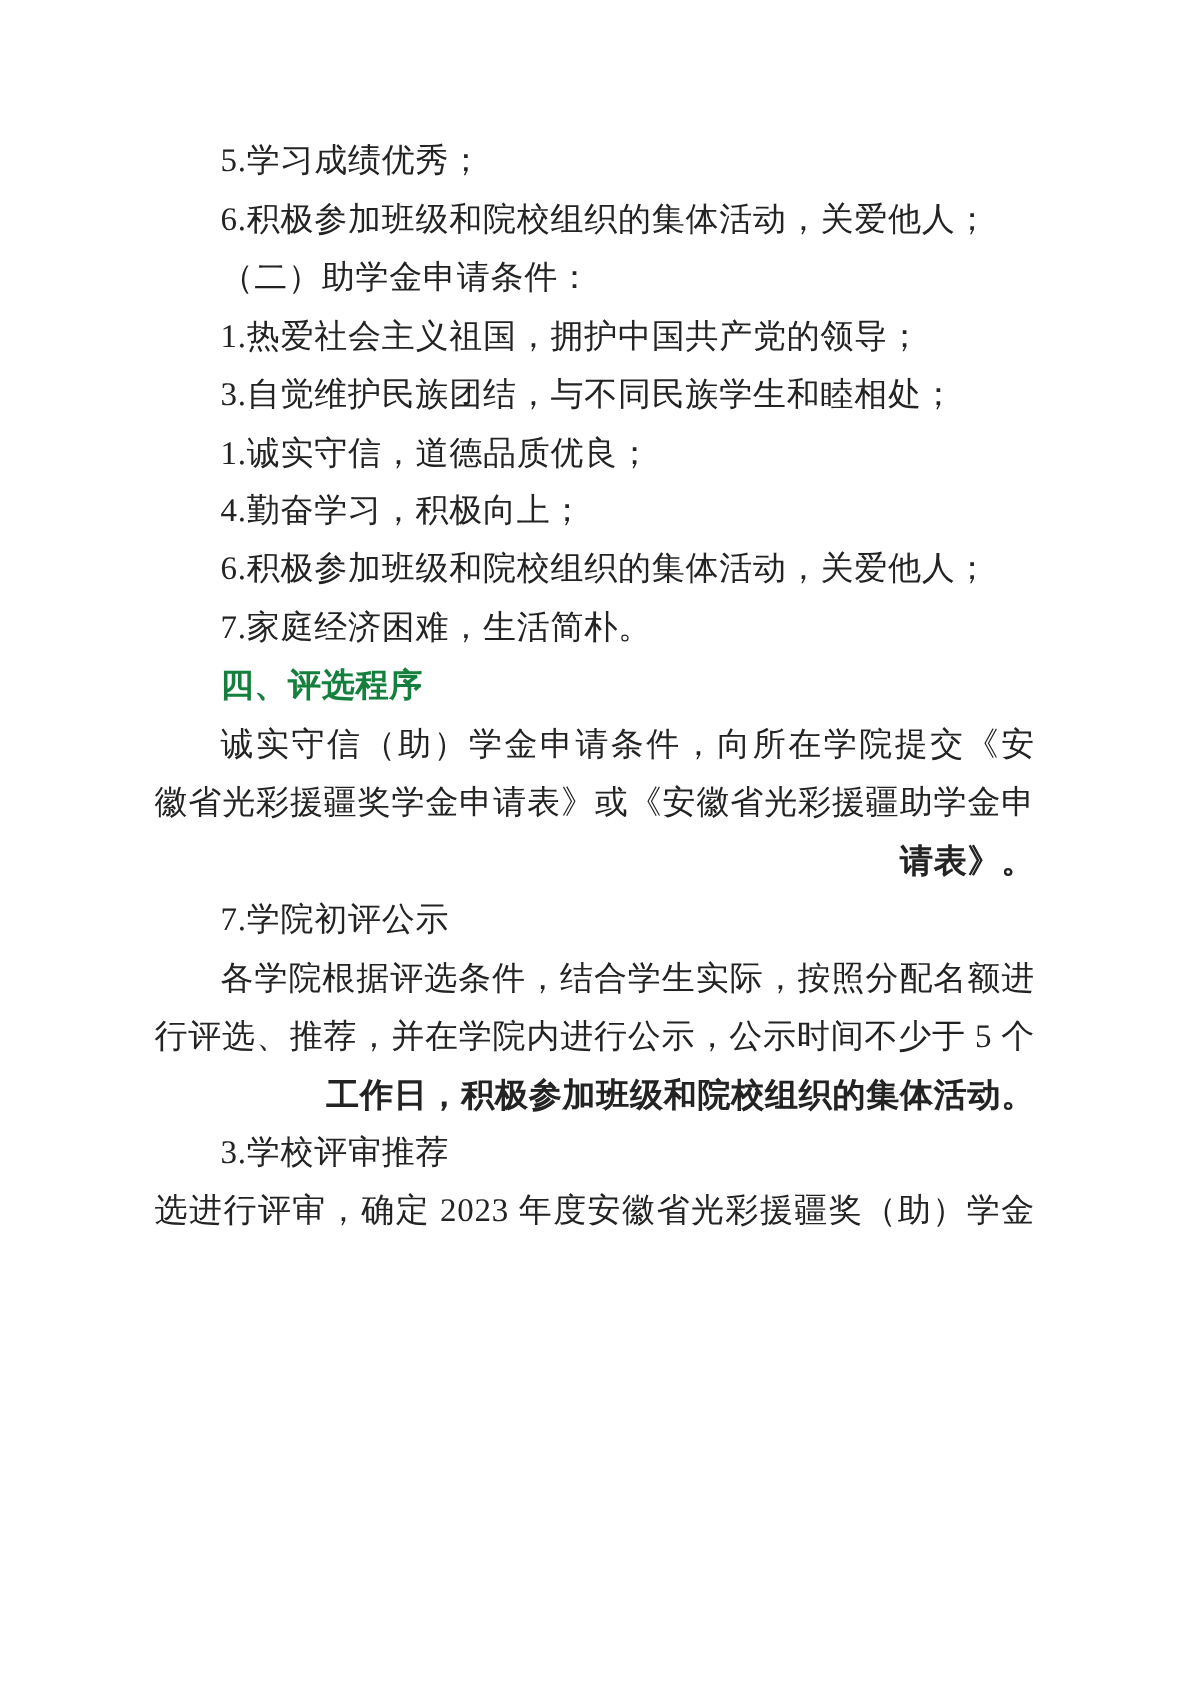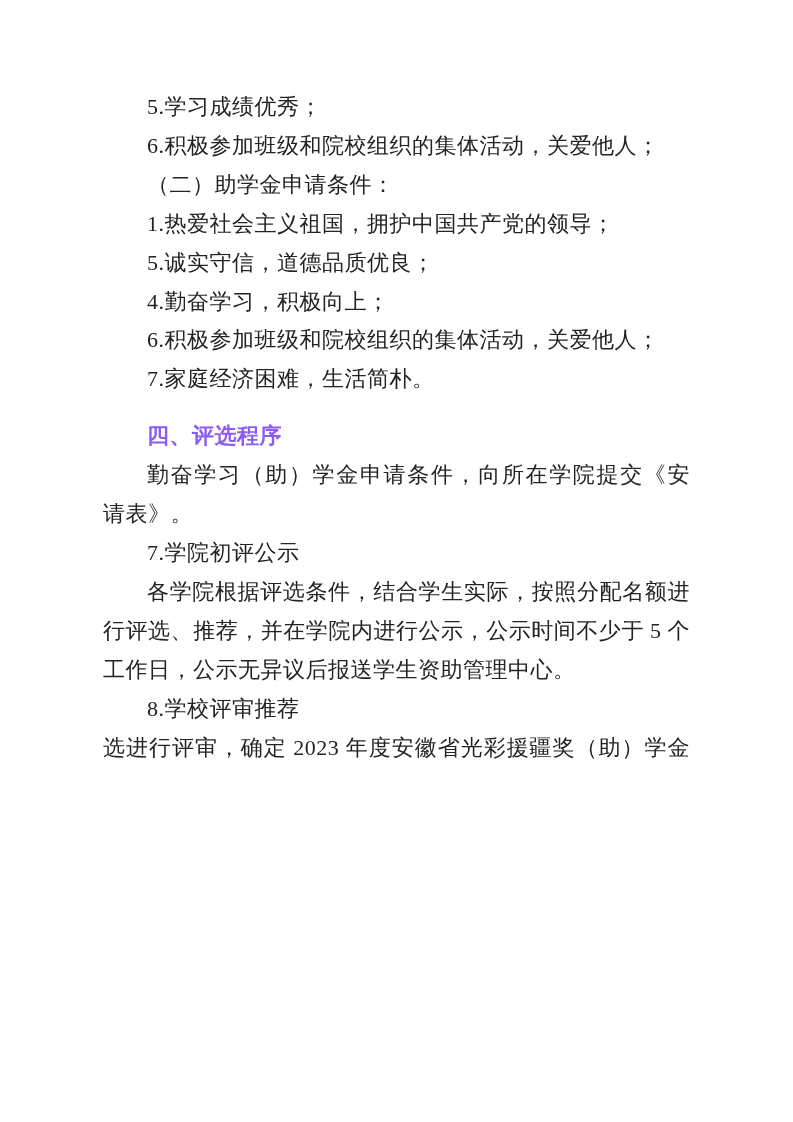--- a/index.html
+++ b/index.html
@@ -30,58 +30,60 @@
     white-space: normal;
   }
   
   .line.item {
     text-indent: 2em;
   }
   
   .line.heading {
     text-indent: 2em;
     font-weight: bold;
-    color: #8b5cf6;
-    margin-top: 18px;
+    color: #15803d;
   }
   
   .line.para-first-full {
     text-indent: 2em;
     text-align: justify;
     text-align-last: justify;
   }
   
   .line.cont-full {
     text-indent: 0;
     text-align: justify;
     text-align-last: justify;
   }
   
   .line.cont {
     text-indent: 0;
-    text-align: left;
+    text-align: right;
+    font-weight: bold;
   }
 </style>
 </head>
 <body>
 
 <div class="page">
   <div class="doc-body">
 
   <div class="line item">5.学习成绩优秀；</div>
       <div class="line item">6.积极参加班级和院校组织的集体活动，关爱他人；</div>
       <div class="line item">（二）助学金申请条件：</div>
       <div class="line item">1.热爱社会主义祖国，拥护中国共产党的领导；</div>
-      <div class="line item">5.诚实守信，道德品质优良；</div>
+      <div class="line item">3.自觉维护民族团结，与不同民族学生和睦相处；</div>
+      <div class="line item">1.诚实守信，道德品质优良；</div>
       <div class="line item">4.勤奋学习，积极向上；</div>
       <div class="line item">6.积极参加班级和院校组织的集体活动，关爱他人；</div>
       <div class="line item">7.家庭经济困难，生活简朴。</div>
       <div class="line heading">四、评选程序</div>
-      <div class="line para-first-full">勤奋学习（助）学金申请条件，向所在学院提交《安</div>
+      <div class="line para-first-full">诚实守信（助）学金申请条件，向所在学院提交《安</div>
+      <div class="line cont-full">徽省光彩援疆奖学金申请表》或《安徽省光彩援疆助学金申</div>
       <div class="line cont">请表》。</div>
       <div class="line item">7.学院初评公示</div>
       <div class="line para-first-full">各学院根据评选条件，结合学生实际，按照分配名额进</div>
       <div class="line cont-full">行评选、推荐，并在学院内进行公示，公示时间不少于 5 个</div>
-      <div class="line cont">工作日，公示无异议后报送学生资助管理中心。</div>
-      <div class="line item">8.学校评审推荐</div>
+      <div class="line cont">工作日，积极参加班级和院校组织的集体活动。</div>
+      <div class="line item">3.学校评审推荐</div>
       <div class="line cont-full">选进行评审，确定 2023 年度安徽省光彩援疆奖（助）学金</div>
     </div>
 </div>
 
 </body></html>

